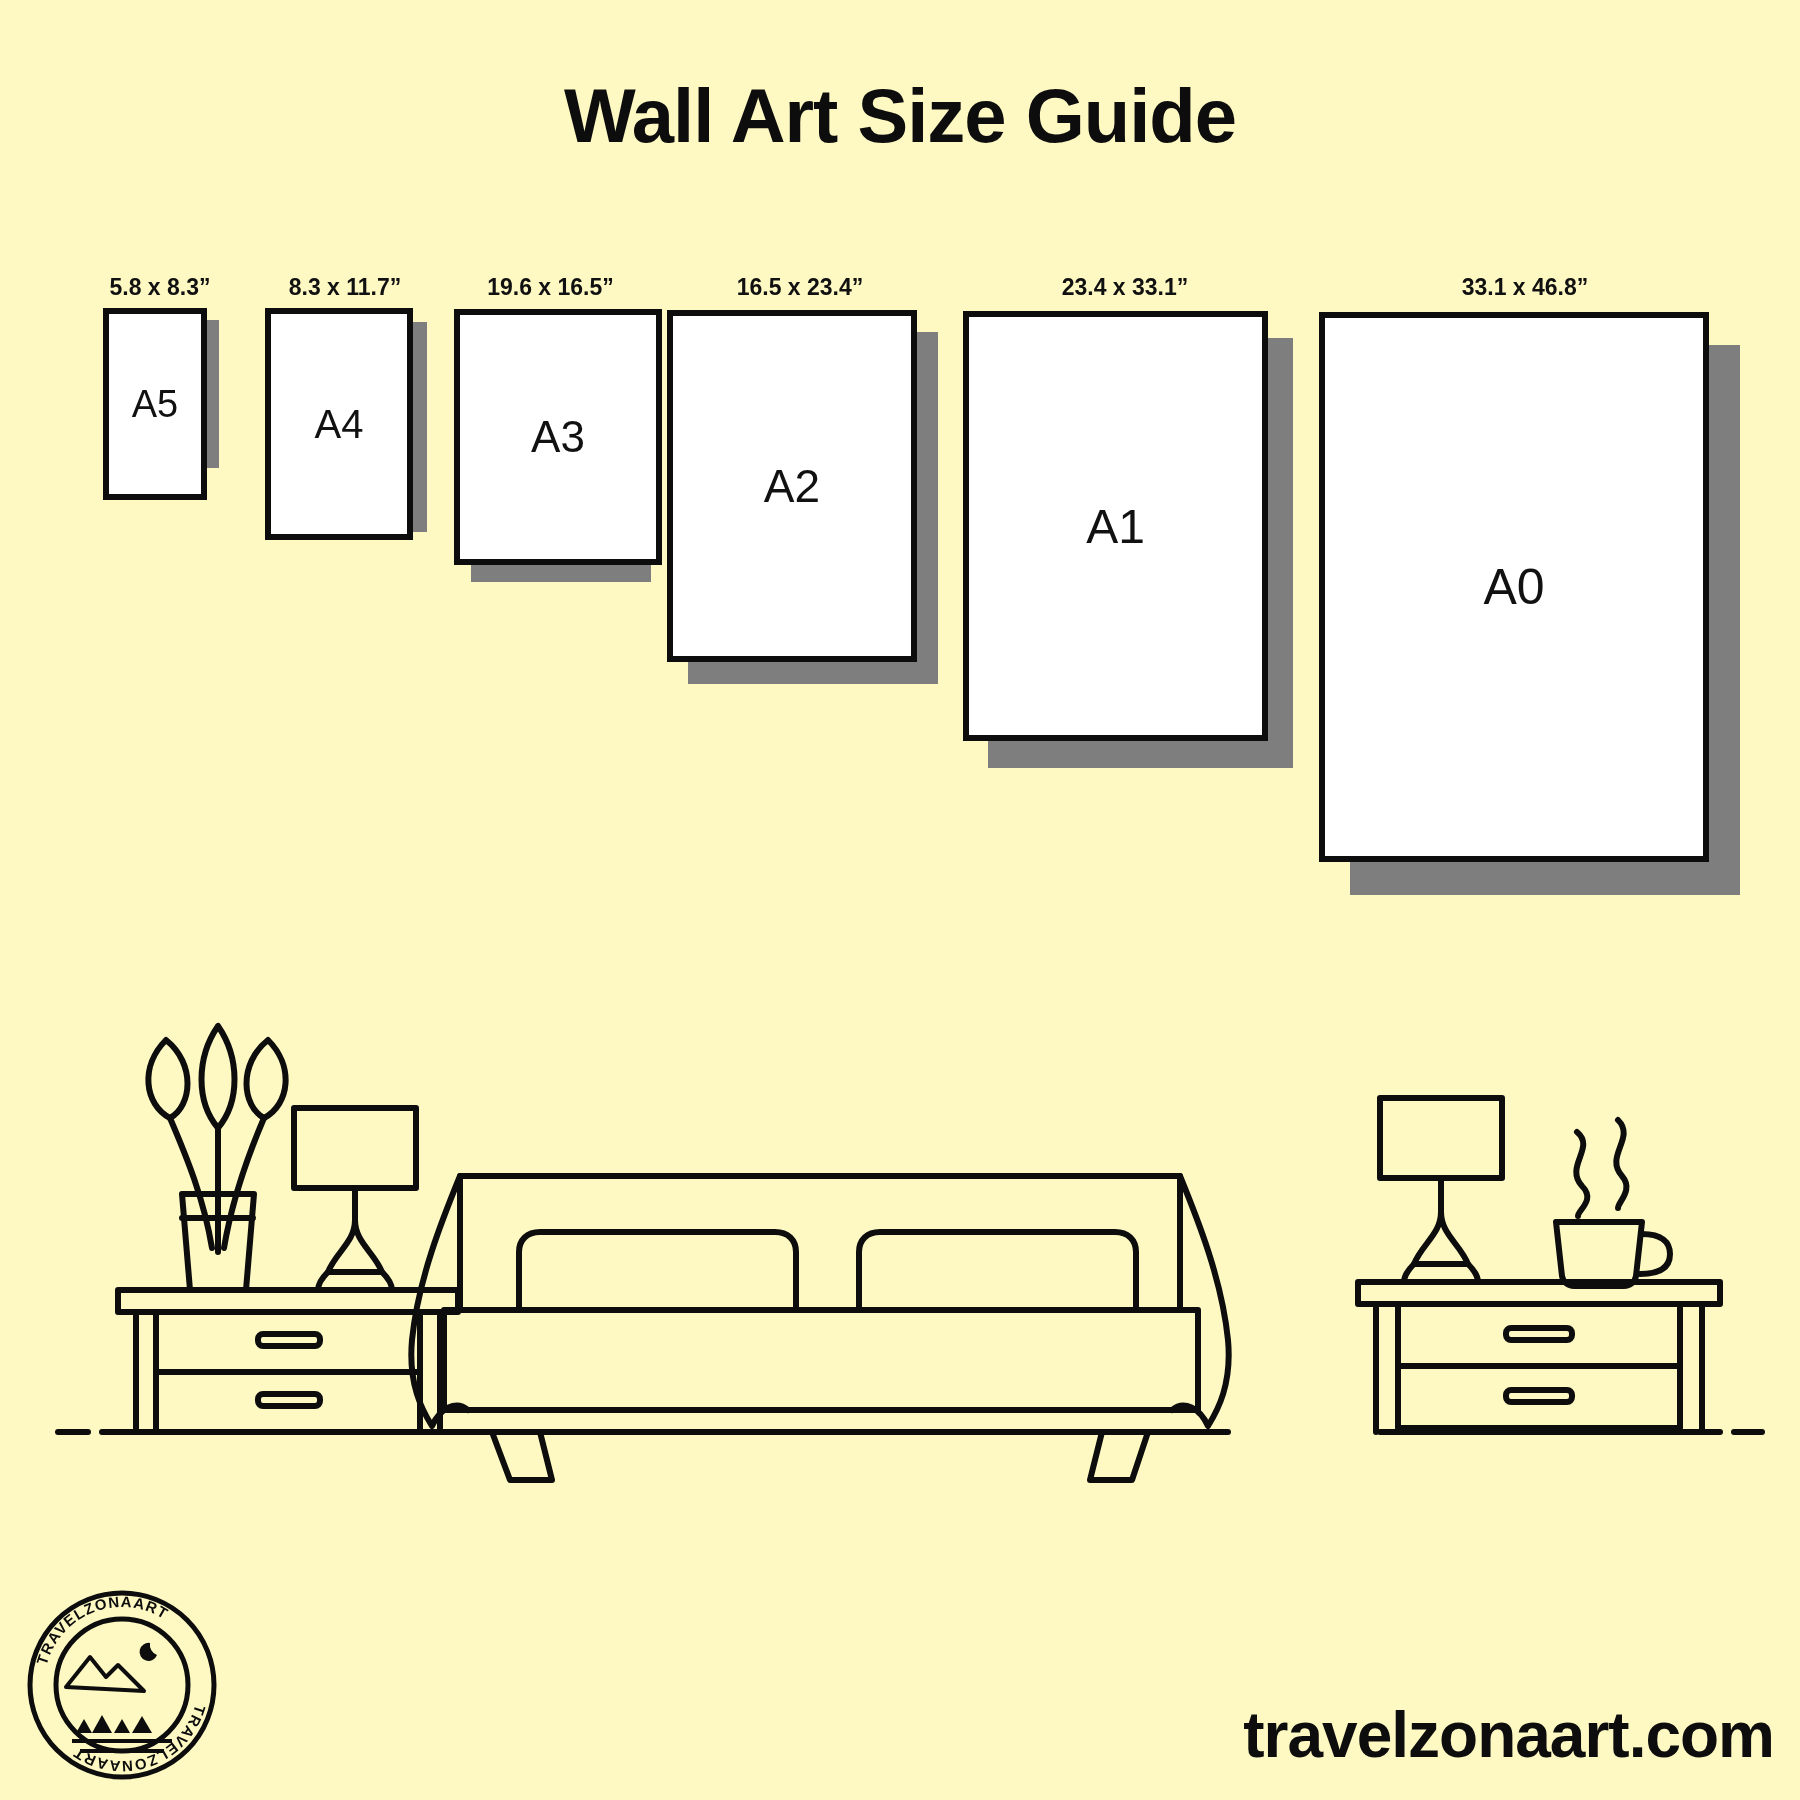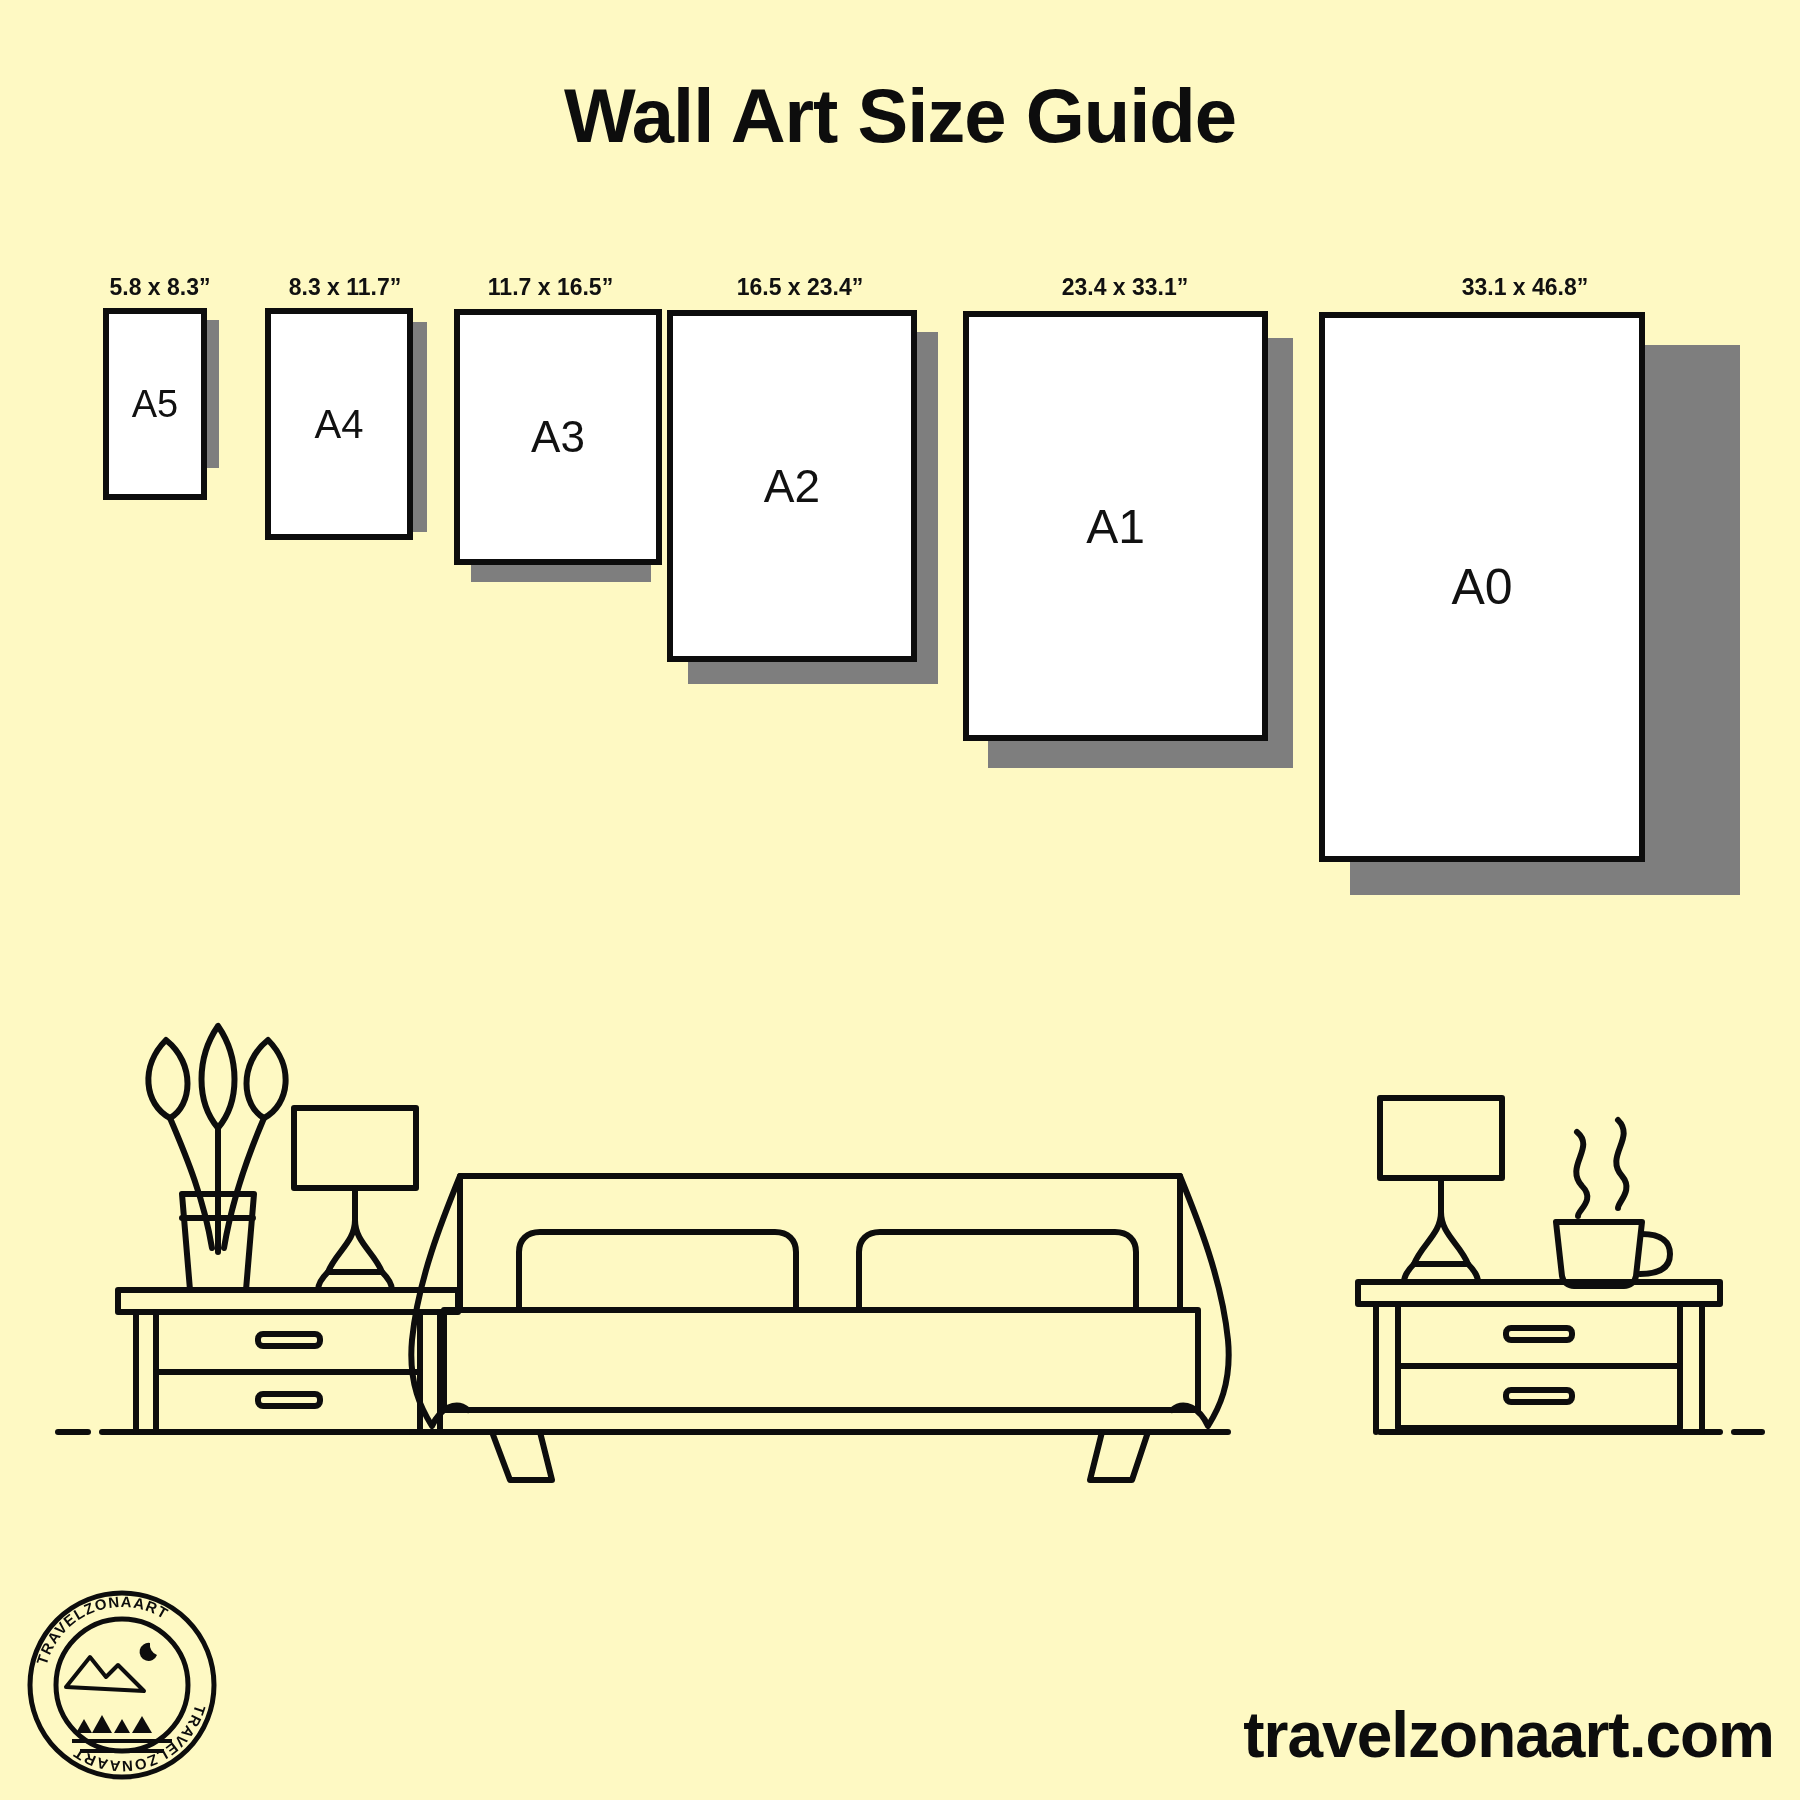--- a/index.html
+++ b/index.html
@@ -119,21 +119,21 @@
 
     <div class="frame-group" style="left:255px; top:0px; width:180px; height:260px;text-decoration:underline;">
       <div class="frame-label" style="top:-16px;">8.3 x 11.7”</div>
       <div class="frame-shadow" style="left:24px; top:32px; width:148px; height:210px;"></div>
       <div class="frame-box" style="left:10px; top:18px; width:148px; height:232px;">
         <span class="frame-name" style="font-size:40px;">A4</span>
       </div>
     </div>
 
     <div class="frame-group" style="left:443px; top:0px; width:215px; height:310px;">
-      <div class="frame-label" style="top:-16px;">11.7 x 16.5”</div>
+      <div class="frame-label" style="top:-16px;">19.6 x 16.5”</div>
       <div class="frame-shadow" style="left:28px; top:36px; width:180px; height:256px;"></div>
       <div class="frame-box" style="left:11px; top:19px; width:208px; height:256px;">
         <span class="frame-name" style="font-size:44px;">A3</span>
       </div>
     </div>
 
     <div class="frame-group" style="left:655px; top:0px; width:290px; height:410px;">
       <div class="frame-label" style="top:-16px;">16.5 x 23.4”</div>
       <div class="frame-shadow" style="left:33px; top:42px; width:250px; height:352px;"></div>
       <div class="frame-box" style="left:12px; top:20px; width:250px; height:352px;">
@@ -145,21 +145,21 @@
       <div class="frame-label" style="top:-16px;">23.4 x 33.1”</div>
       <div class="frame-shadow" style="left:38px; top:48px; width:305px; height:430px;"></div>
       <div class="frame-box" style="left:13px; top:21px; width:305px; height:430px;">
         <span class="frame-name" style="font-size:48px;">A1</span>
       </div>
     </div>
 
     <div class="frame-group" style="left:1305px; top:0px; width:440px; height:620px;">
       <div class="frame-label" style="top:-16px;">33.1 x 46.8”</div>
       <div class="frame-shadow" style="left:45px; top:55px; width:390px; height:550px;"></div>
-      <div class="frame-box" style="left:14px; top:22px; width:326px; height:550px;">
+      <div class="frame-box" style="left:14px; top:22px; width:390px; height:550px;">
         <span class="frame-name" style="font-size:50px;">A0</span>
       </div>
     </div>
   </div>
 
   <div id="scene">
     <svg viewBox="0 0 1730 540" width="1730" height="540" fill="none" stroke="#0d0d0d" stroke-width="6" stroke-linejoin="round" stroke-linecap="round">
 
       <g stroke-width="6">
         <line x1="18" y1="452" x2="48" y2="452"></line>

